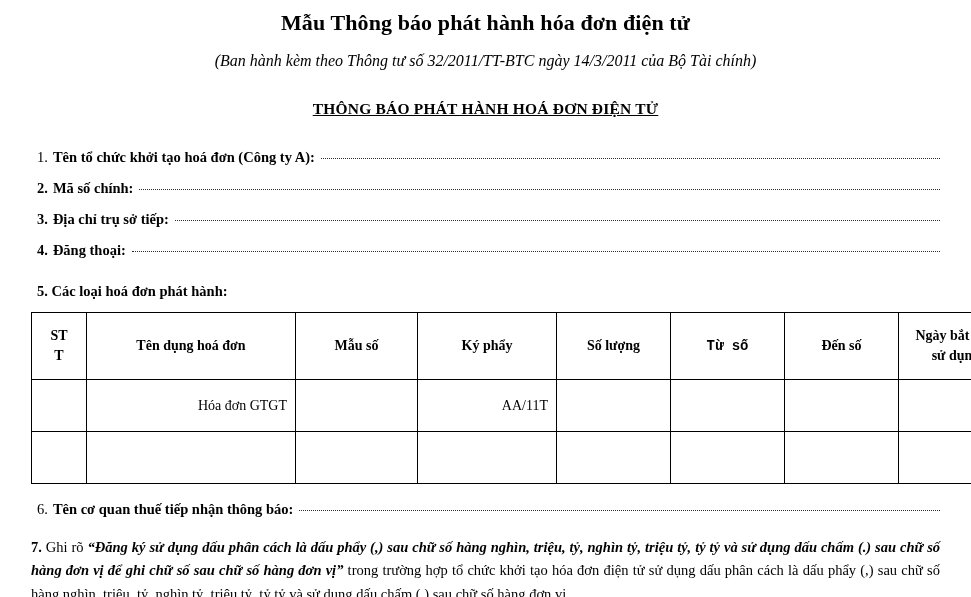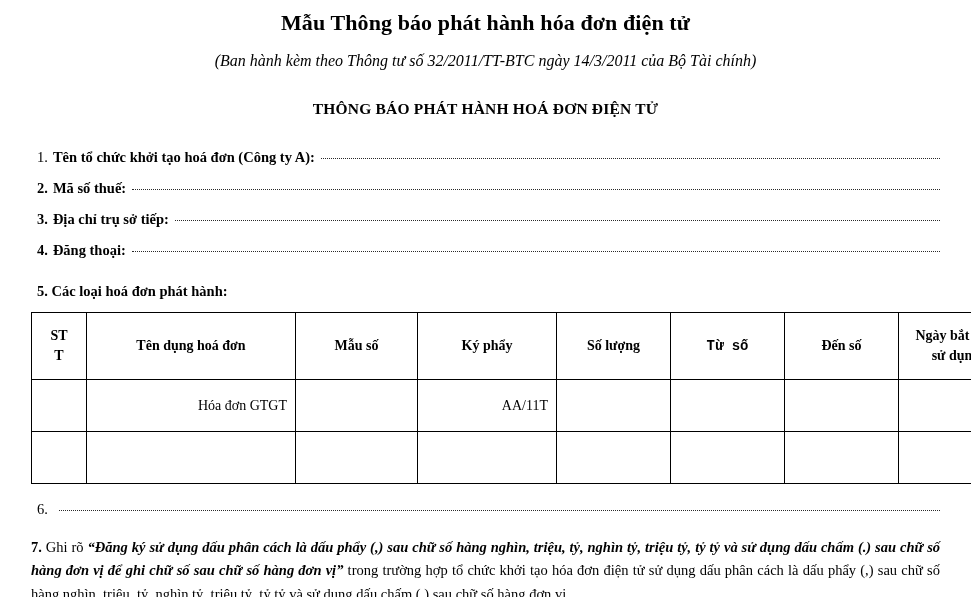--- a/index.html
+++ b/index.html
@@ -36,20 +36,21 @@
     font-style: italic;
     font-weight: normal;
     margin: 16px 0 0 0;
   }
   .doc-heading {
     text-align: center;
     font-size: 15.5px;
     font-weight: bold;
     margin: 30px 0 0 0;
     letter-spacing: 0.2px;
+    text-decoration: underline;
   }
 
   
   .fields {
     margin: 30px 0 0 0;
     padding: 0 31px 0 37px;
   }
   .field-row {
     display: flex;
     align-items: baseline;
@@ -158,21 +159,21 @@
   <div class="fields">
 
     <div class="field-row">
       <span class="field-num plain">1.</span>
       <span class="field-label">Tên tổ chức khởi tạo hoá đơn (Công ty A):</span>
       <span class="leader"></span>
     </div>
 
     <div class="field-row">
       <span class="field-num">2.</span>
-      <span class="field-label">Mã số thuế:</span>
+      <span class="field-label">Mã số chính:</span>
       <span class="leader"></span>
     </div>
 
     <div class="field-row">
       <span class="field-num">3.</span>
       <span class="field-label">Địa chỉ trụ sở tiếp:</span>
       <span class="leader"></span>
     </div>
 
     <div class="field-row">
@@ -226,20 +227,21 @@
           <td></td>
           <td></td>
         </tr>
       </tbody>
     </table>
   </div>
 
   <div class="fields" style="margin-top:14px;">
     <div class="field-row item6">
       <span class="field-num plain">6.</span>
+      <span class="field-label">Tên cơ quan thuế tiếp nhận thông báo:</span>
       <span class="leader"></span>
     </div>
   </div>
 
   <div class="para7">
     <span class="num">7.</span>
     <span>Ghi rõ</span>
     <span class="quote">“</span><span class="quote">Đăng ký sử dụng dấu phân cách là dấu phẩy (,) sau chữ số hàng nghìn, triệu, tỷ, nghìn tỷ, triệu tỷ, tỷ tỷ và sử dụng dấu chấm (.) sau chữ số hàng đơn vị để ghi chữ số sau chữ số hàng đơn vị</span><span class="quote">”</span>
     <span>trong trường hợp tổ chức khởi tạo hóa đơn điện tử sử dụng dấu phân cách là dấu phẩy (,) sau chữ số hàng nghìn, triệu, tỷ, nghìn tỷ, triệu tỷ, tỷ tỷ và sử dụng dấu chấm (.) sau chữ số hàng đơn vị.</span>
   </div>

